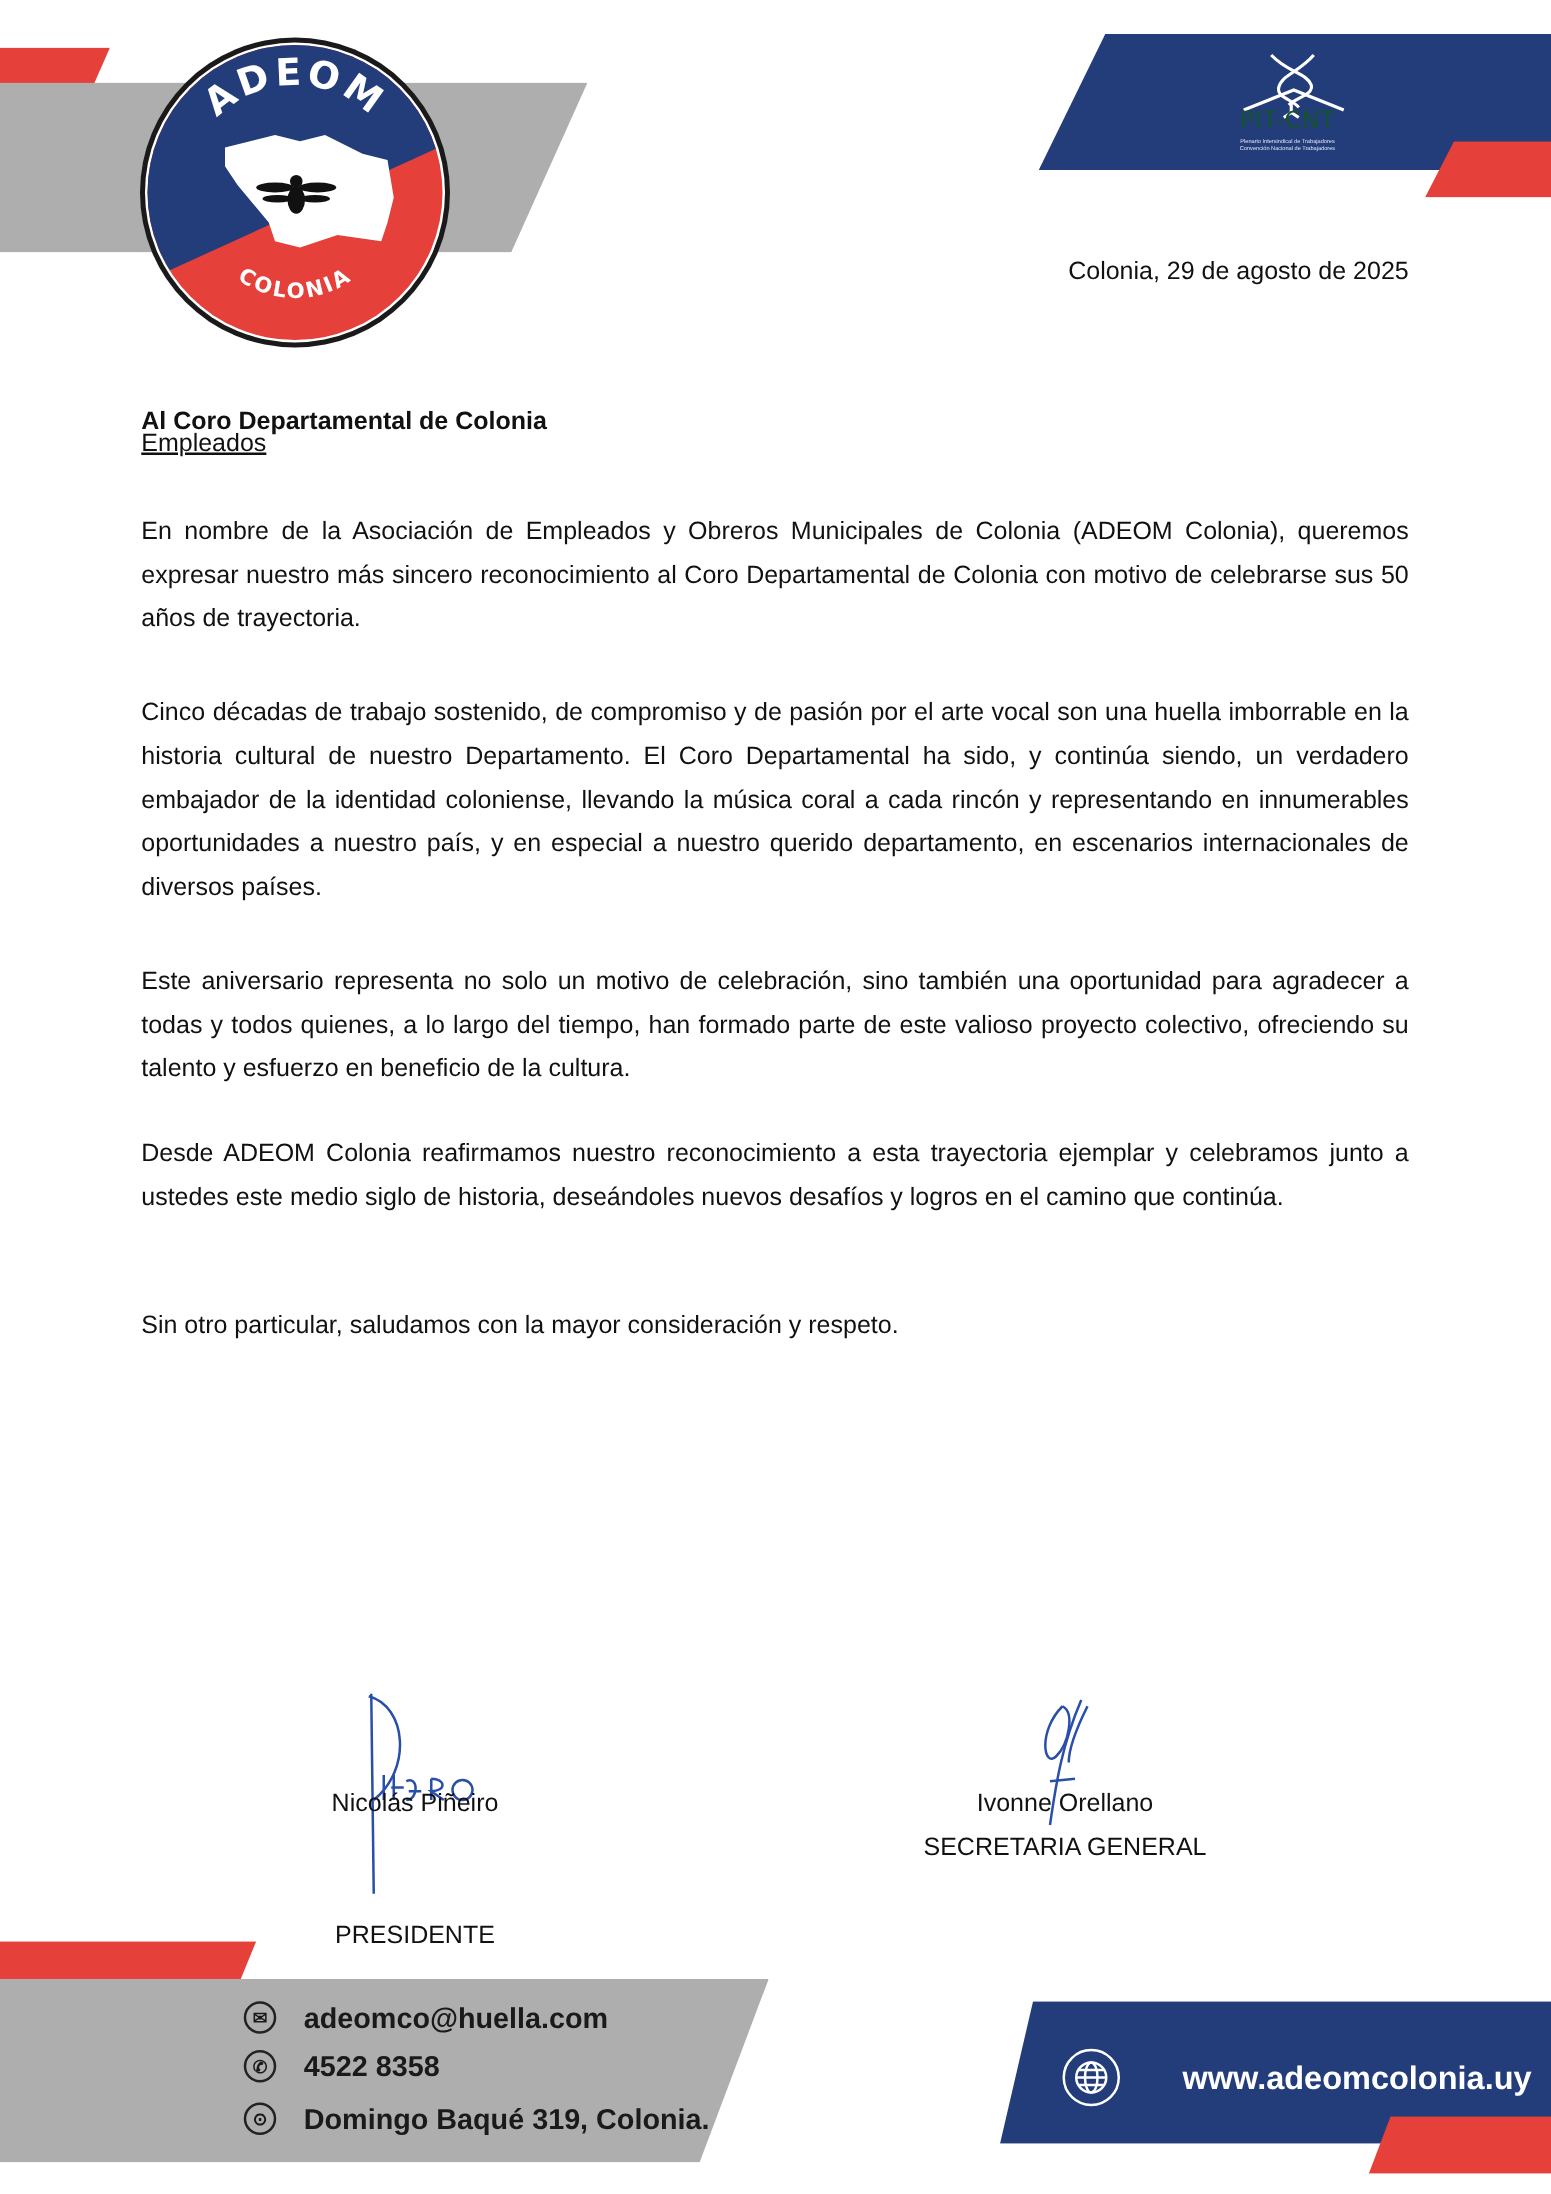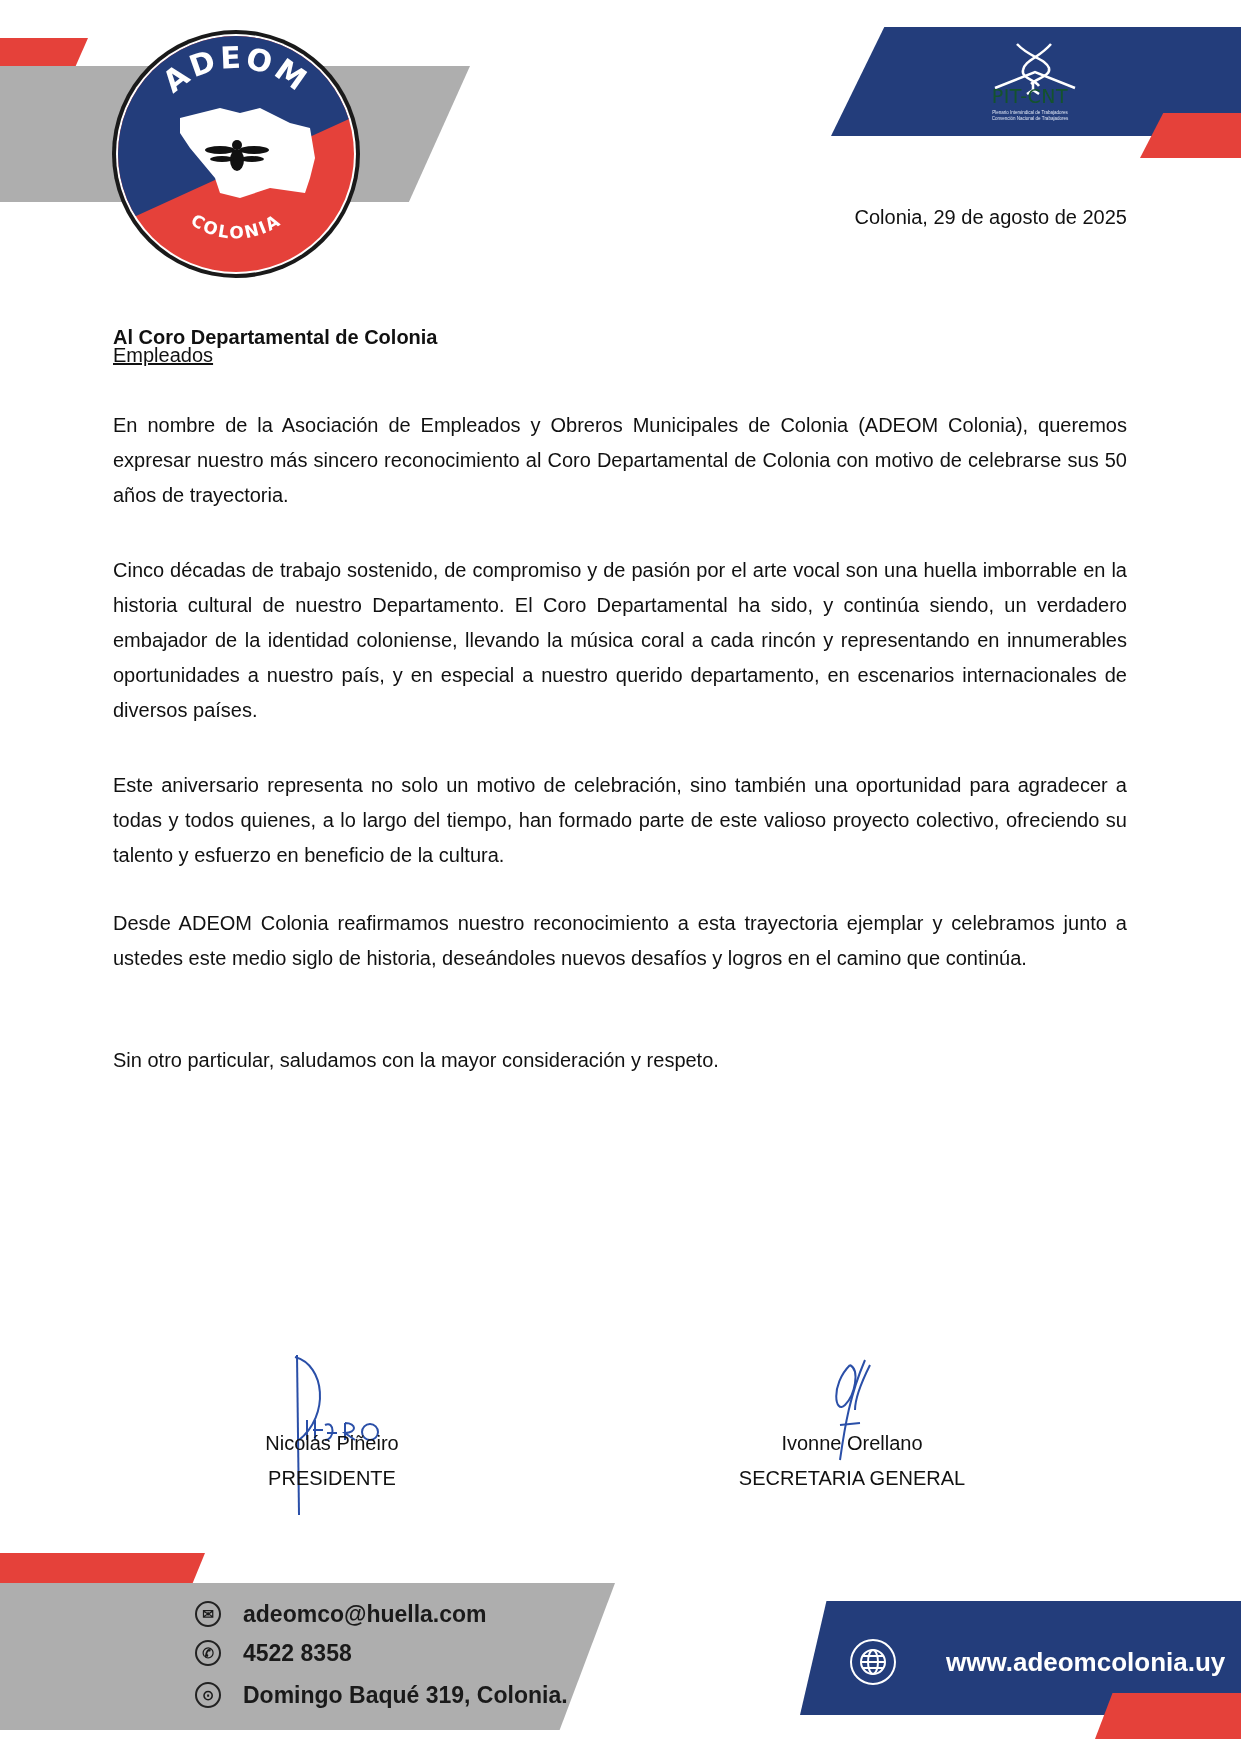--- a/index.html
+++ b/index.html
@@ -22,21 +22,21 @@
   #presente { left:113px; top:338px; text-decoration:underline; }
   .para { left:113px; width:1014px; text-align:justify; }
   #p1 { top:408px; }
   #p2 { top:553px; }
   #p3 { top:768px; }
   #p4 { top:906px; }
   #p5 { top:1043px; }
 
   .sig-name, .sig-role { text-align:center; width:300px; }
   #sig1-name { left:182px; top:1426px; }
-  #sig1-role { left:182px; top:1461px; }
+  #sig1-role { left:182px; top:1531px; }
   #sig2-name { left:702px; top:1426px; }
   #sig2-role { left:702px; top:1461px; }
   #sig1-img { left:285px; top:1345px; width:120px; height:175px; }
   #sig2-img { left:810px; top:1355px; width:90px; height:110px; }
 
   
   #ftr-red { left:0; top:1553px; width:205px; height:60px; background:#e5413a; clip-path:polygon(0 0,100% 0,88% 100%,0 100%); }
   #ftr-gray { left:0; top:1583px; width:615px; height:147px; background:#aeaeae; clip-path:polygon(0 0,100% 0,91% 100%,0 100%); }
   .contact { left:195px; height:32px; display:flex; align-items:center; font-size:23px; color:#1a1a1a; font-weight:bold; }
   .contact .ic { width:26px; height:26px; border:2px solid #222; border-radius:50%; display:inline-flex; align-items:center; justify-content:center; margin-right:22px; font-size:14px; box-sizing:border-box; }

